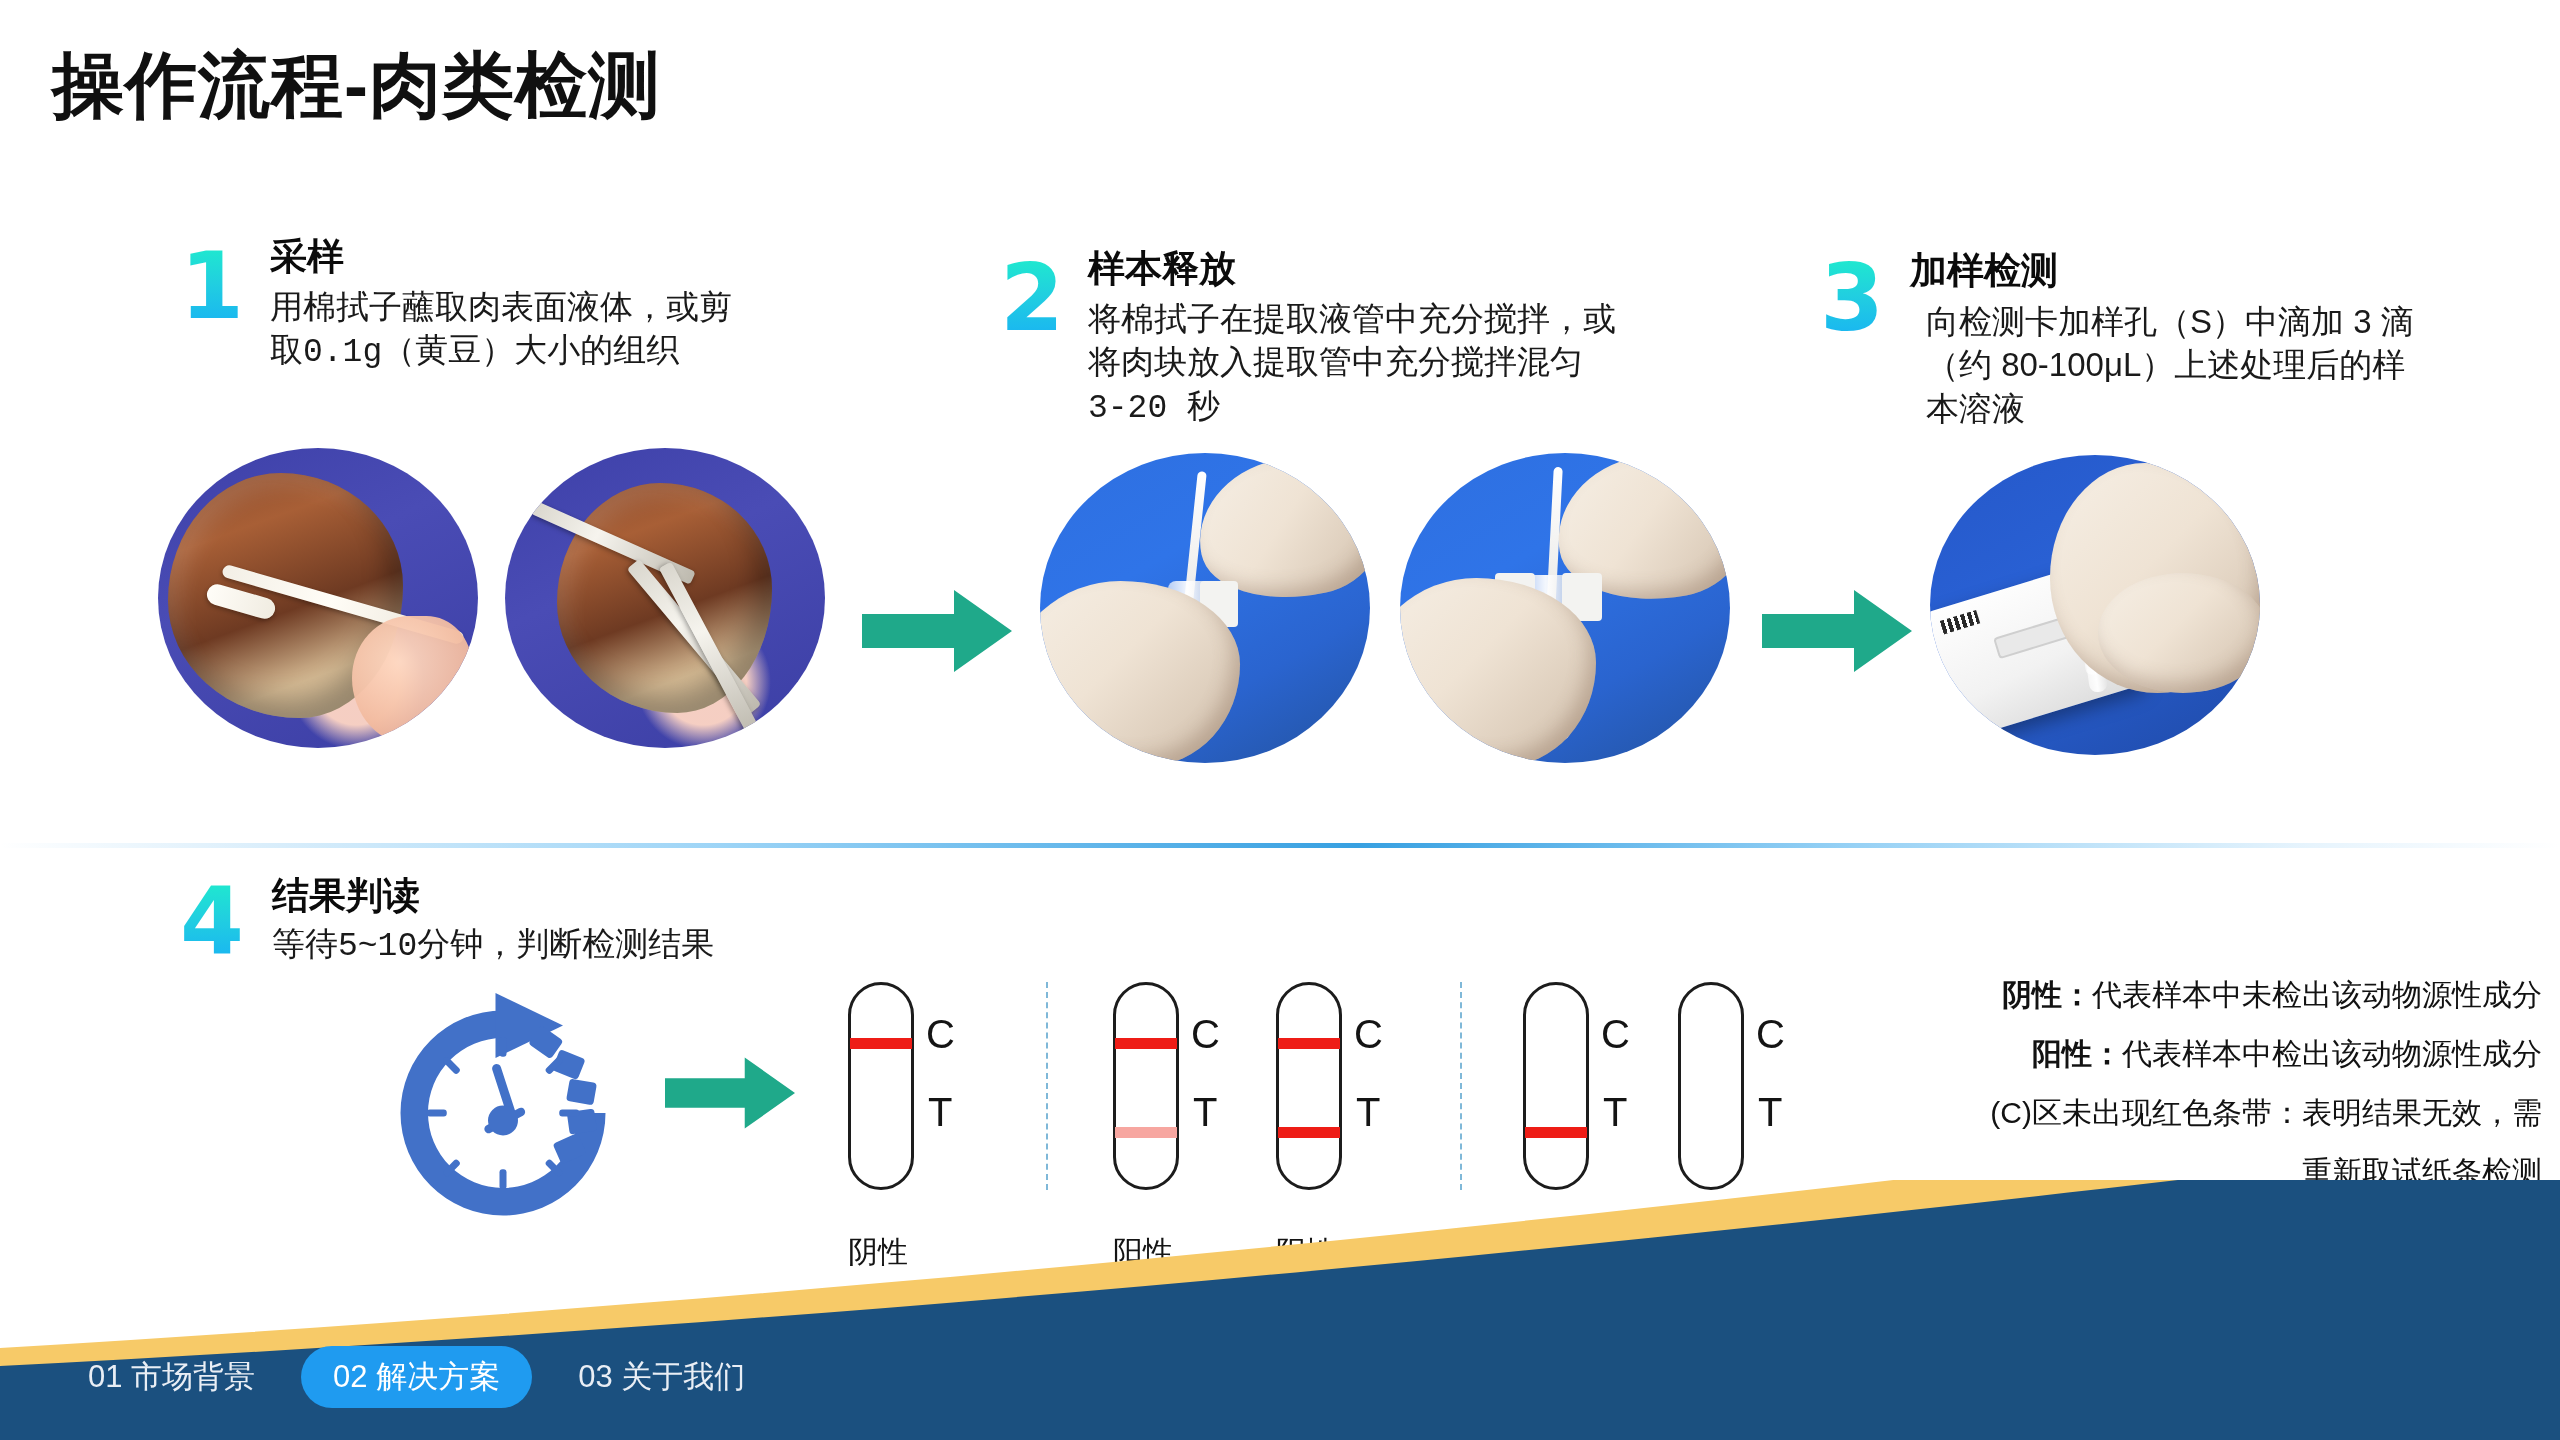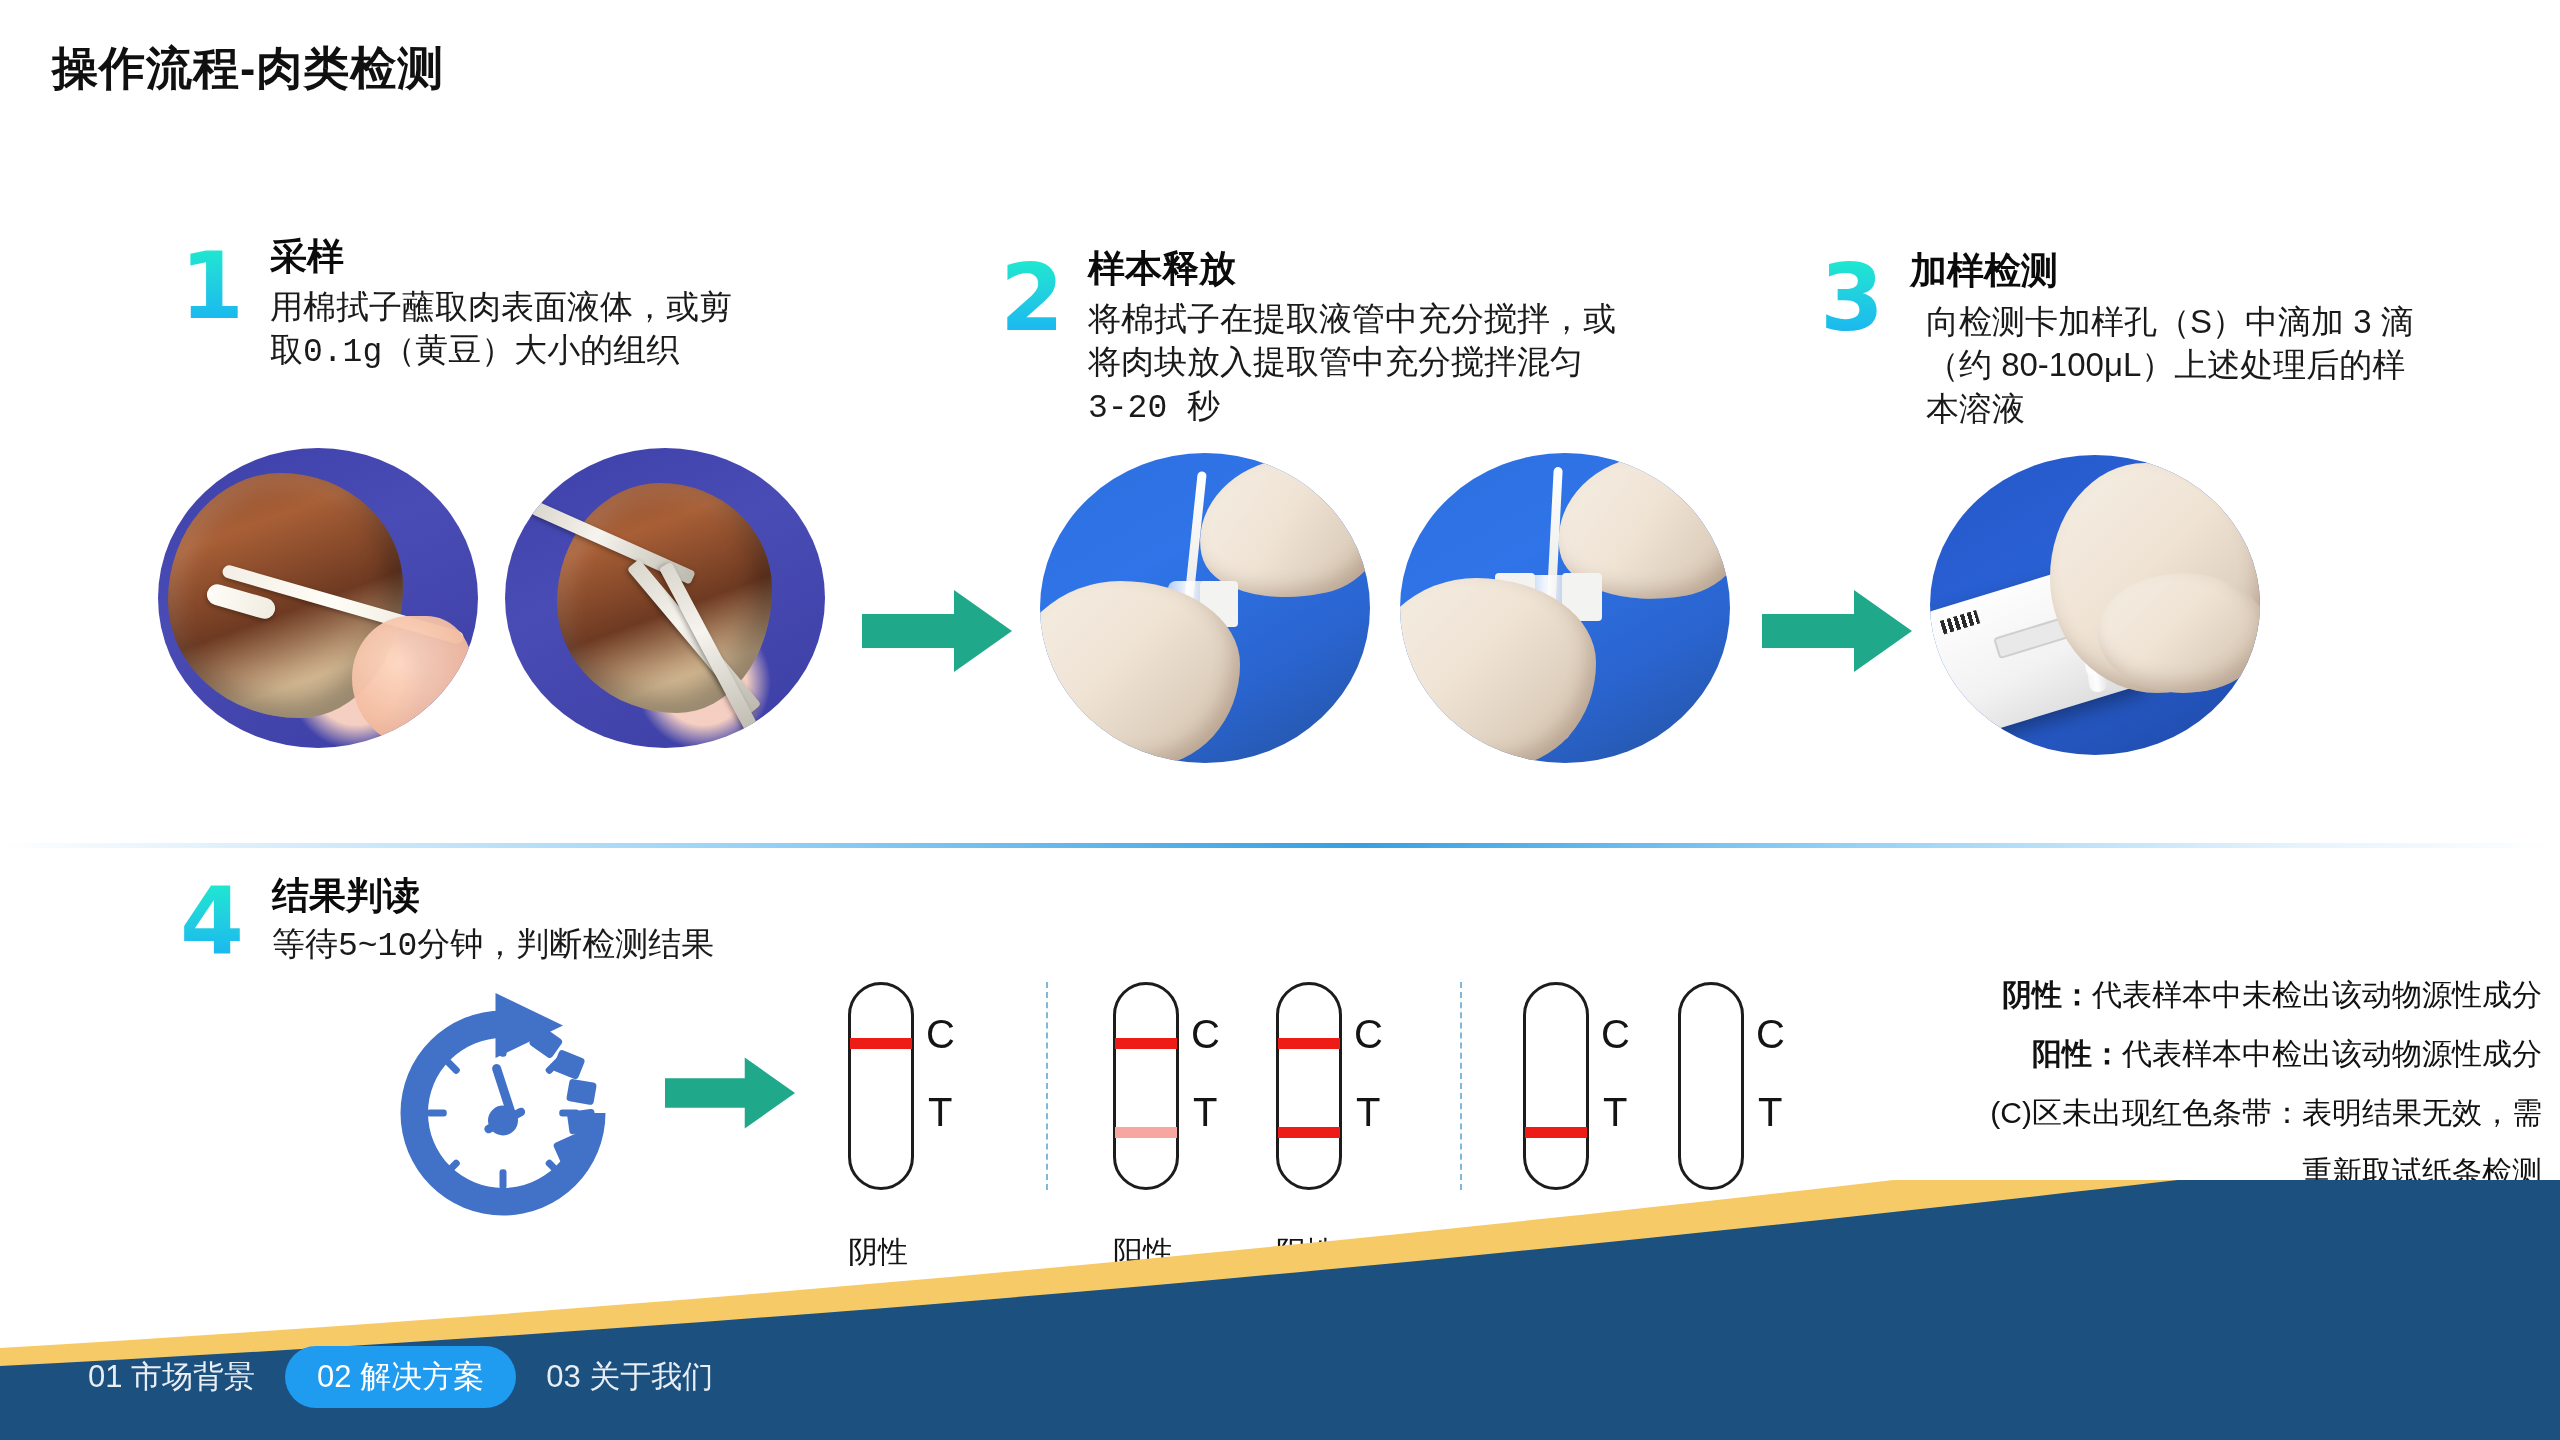--- a/index.html
+++ b/index.html
@@ -12,21 +12,21 @@
   #slide {
     position: relative;
     width: 2560px; height: 1440px;
     background: #ffffff;
   }
 
   
   .title {
     position: absolute;
     left: 52px; top: 38px;
-    font-size: 46px;
+    font-size: 72px;
     font-weight: bold;
     color: #101010;
     letter-spacing: 1px;
     white-space: nowrap;
   }
 
   
   .step { position: absolute; }
   .step-num {
     position: absolute;
@@ -222,21 +222,21 @@
     position: absolute;
     left: 0; bottom: 0;
     width: 2560px; height: 260px;
     overflow: hidden;
   }
   .nav {
     position: absolute;
     left: 58px; bottom: 32px;
     display: flex;
     align-items: center;
-    gap: 0px;
+    gap: 16px;
     z-index: 5;
   }
   .nav-item {
     font-size: 31px;
     color: #e9eef5;
     padding: 0 30px;
     white-space: nowrap;
     line-height: 62px;
   }
   .nav-item.active {

